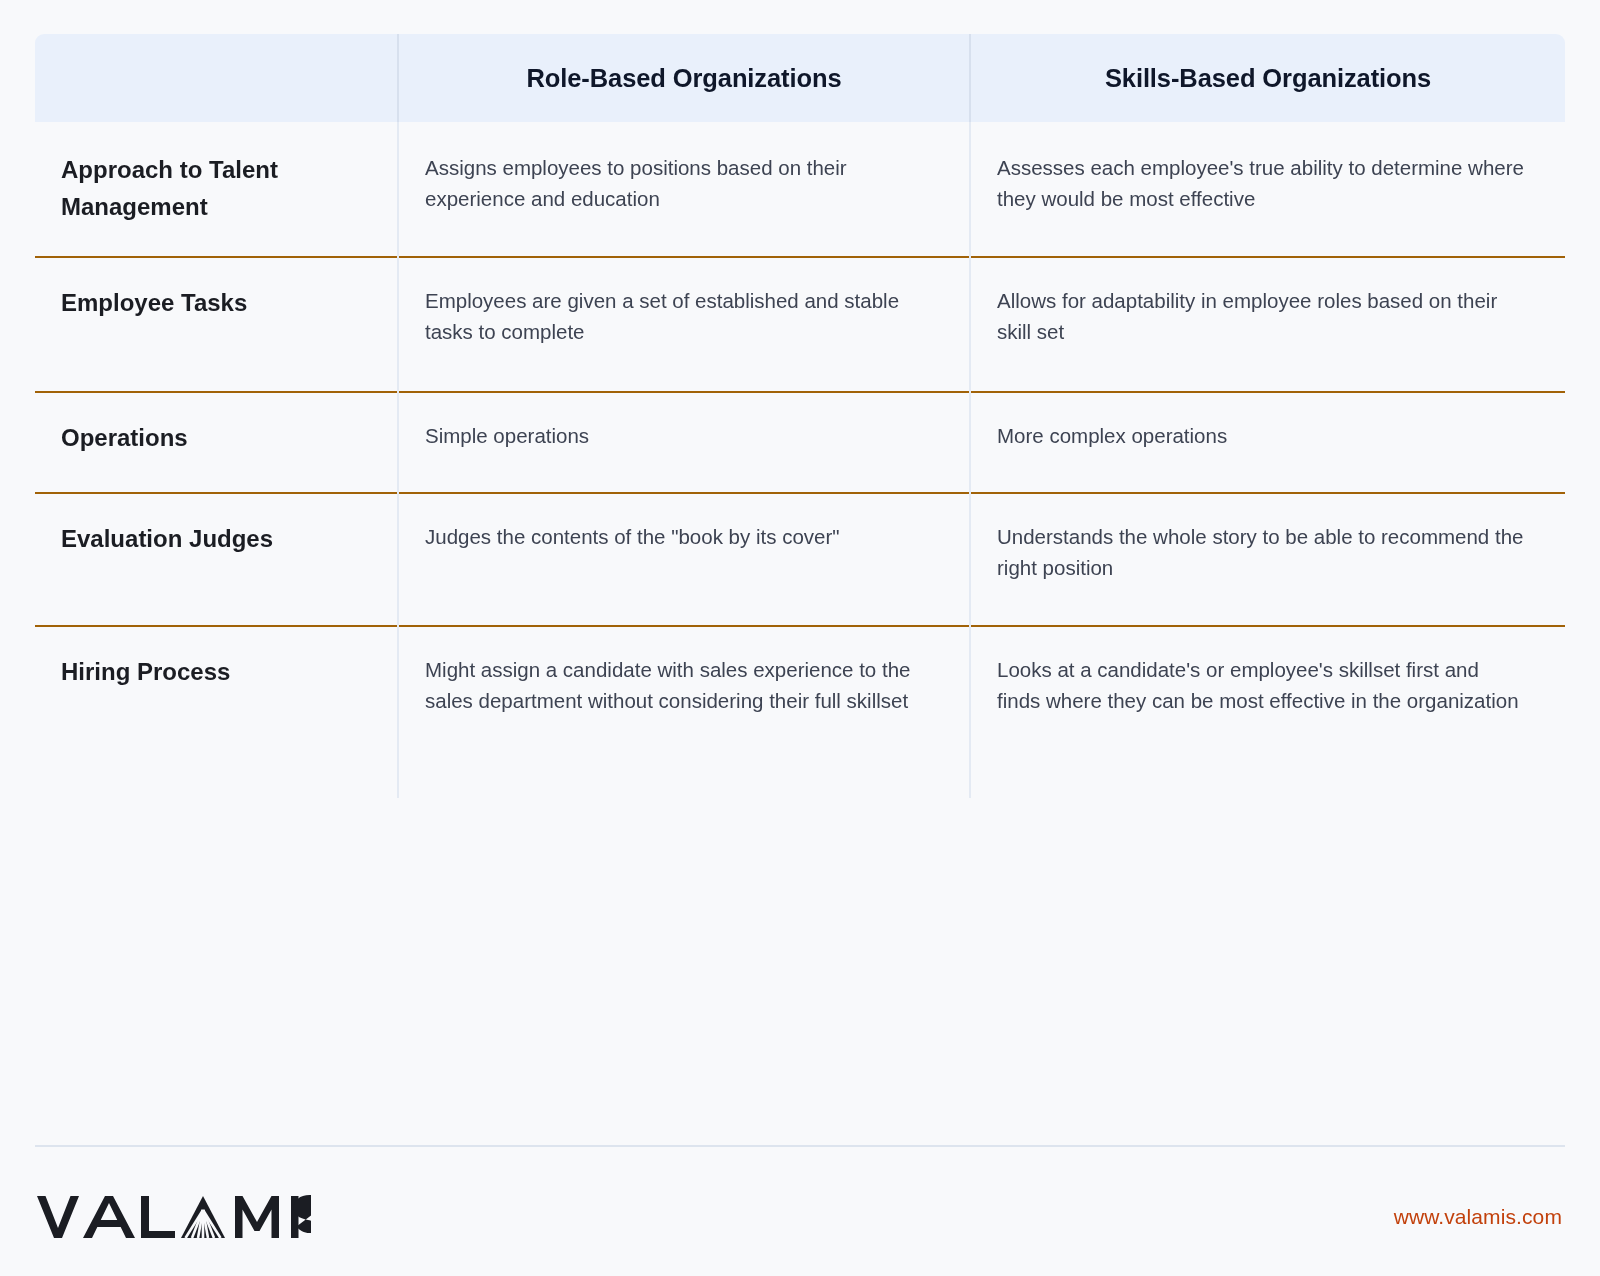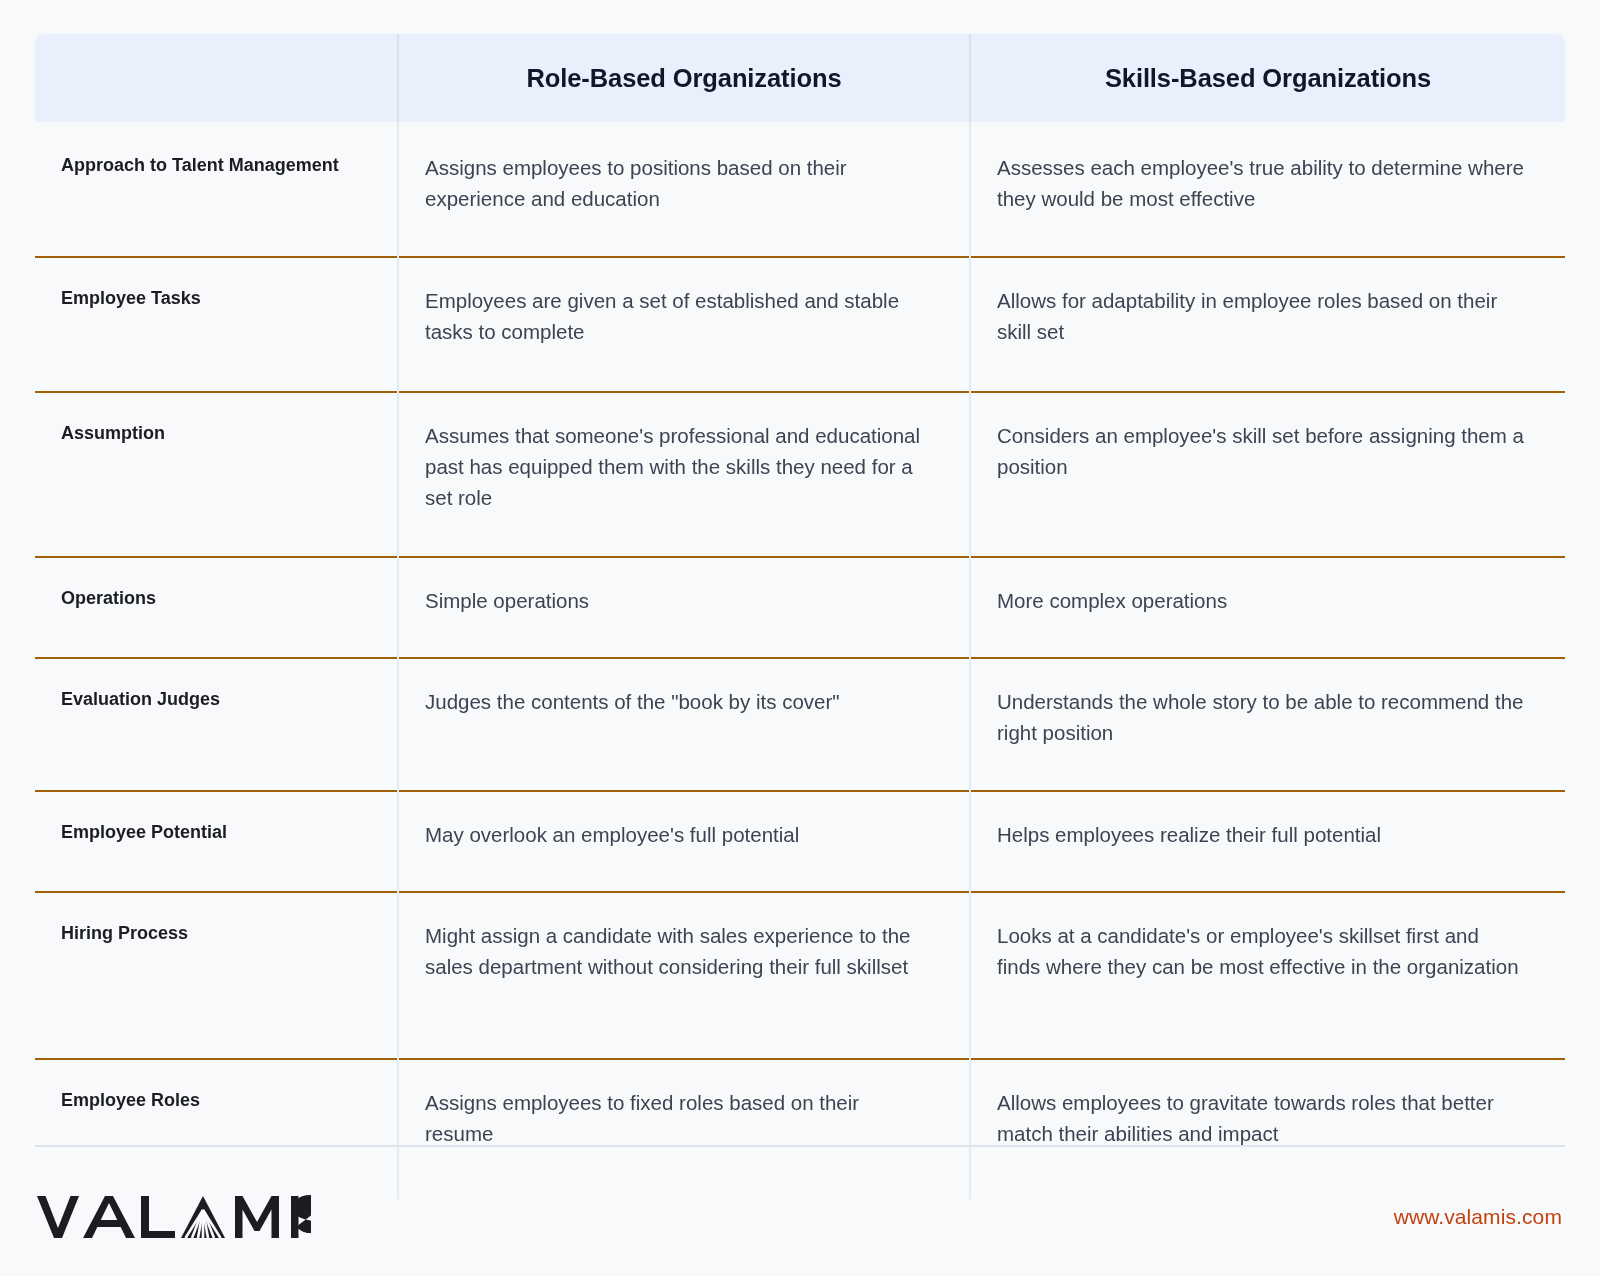--- a/index.html
+++ b/index.html
@@ -62,21 +62,21 @@
     padding: 27px 38px 28px 26px;
     border-top: 2px solid #a16207;
     font-size: 20.5px;
     line-height: 1.52;
     color: #3d4352;
     background: transparent;
   }
   tbody td.cell-feature {
     font-weight: 700;
     color: #1b1d23;
-    font-size: 18px;
+    font-size: 24px;
     padding-left: 26px;
     line-height: 1.53;
   }
   tbody td.cell-role,
   tbody td.cell-skill {
     border-left: 2px solid #e4eaf3;
     padding-left: 26px;
   }
   tbody tr:first-child td {
     border-top: none;
@@ -153,49 +153,34 @@
         <tr class="r-0">
           <td class="cell-feature">Approach to Talent Management</td>
           <td class="cell-role">Assigns employees to positions based on their experience and education</td>
           <td class="cell-skill">Assesses each employee's true ability to determine where they would be most effective</td>
         </tr>
         <tr class="r-1">
           <td class="cell-feature">Employee Tasks</td>
           <td class="cell-role">Employees are given a set of established and stable tasks to complete</td>
           <td class="cell-skill">Allows for adaptability in employee roles based on their skill set</td>
         </tr>
-        <tr class="r-2">
-          <td class="cell-feature">Assumption</td>
-          <td class="cell-role">Assumes that someone's professional and educational past has equipped them with the skills they need for a set role</td>
-          <td class="cell-skill">Considers an employee's skill set before assigning them a position</td>
-        </tr>
         <tr class="r-3">
           <td class="cell-feature">Operations</td>
           <td class="cell-role">Simple operations</td>
           <td class="cell-skill">More complex operations</td>
         </tr>
         <tr class="r-4">
           <td class="cell-feature">Evaluation Judges</td>
           <td class="cell-role">Judges the contents of the "book by its cover"</td>
           <td class="cell-skill">Understands the whole story to be able to recommend the right position</td>
         </tr>
-        <tr class="r-5">
-          <td class="cell-feature">Employee Potential</td>
-          <td class="cell-role">May overlook an employee's full potential</td>
-          <td class="cell-skill">Helps employees realize their full potential</td>
-        </tr>
         <tr class="r-6">
           <td class="cell-feature">Hiring Process</td>
           <td class="cell-role">Might assign a candidate with sales experience to the sales department without considering their full skillset</td>
           <td class="cell-skill">Looks at a candidate's or employee's skillset first and finds where they can be most effective in the organization</td>
-        </tr>
-        <tr class="r-7">
-          <td class="cell-feature">Employee Roles</td>
-          <td class="cell-role">Assigns employees to fixed roles based on their resume</td>
-          <td class="cell-skill">Allows employees to gravitate towards roles that better match their abilities and impact</td>
         </tr>
       </tbody>
   </table>
 
   <div class="footer-divider"></div>
 
   <div class="footer">
     <div class="logo" title="VALAMIS">
       <svg width="276" height="46" viewBox="0 0 276 46" xmlns="http://www.w3.org/2000/svg" aria-label="VALAMIS">
         <g fill="#1b1d23">

